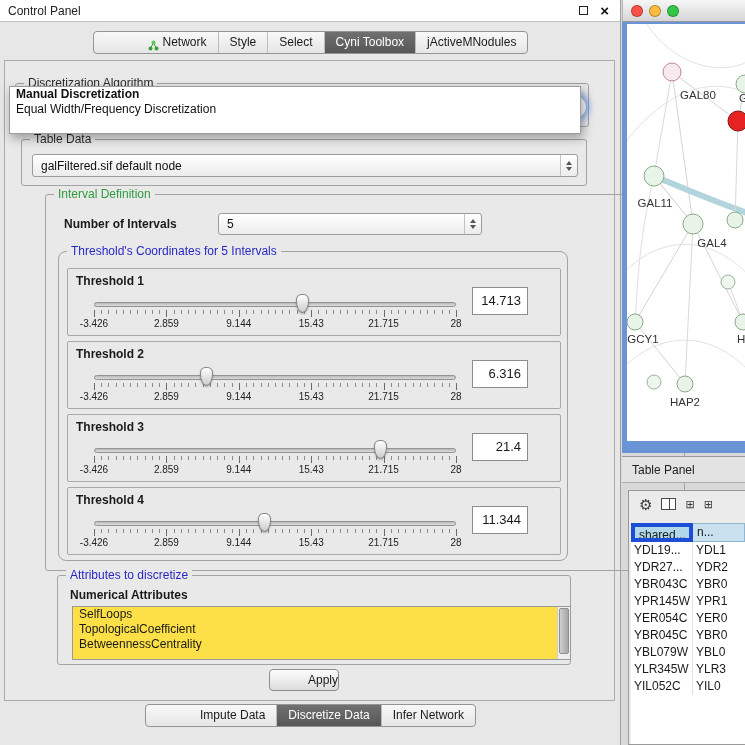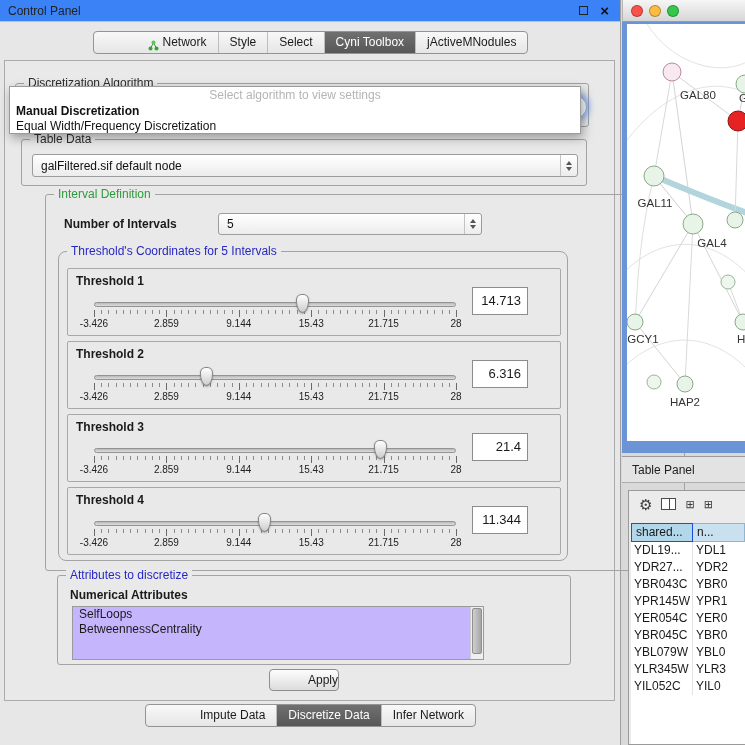--- a/index.html
+++ b/index.html
@@ -1,21 +1,21 @@
 <!DOCTYPE html>
 <html><head>
 <meta charset="utf-8">
 <style>
   *{margin:0;padding:0;box-sizing:border-box;}
   html,body{width:745px;height:745px;overflow:hidden;background:#d9d9d9;
     font-family:"Liberation Sans",sans-serif;font-size:12px;color:#1a1a1a;}
 
   
   #cp{position:absolute;left:0;top:0;width:621px;height:745px;background:#e7e7e7;border-right:1px solid #9f9f9f;}
-  #cp-title{position:absolute;left:0;top:0;right:0;height:22px;background:#3b82f6;border-bottom:1px solid #c2c2c2;}
+  #cp-title{position:absolute;left:0;top:0;right:0;height:22px;background:#ffffff;border-bottom:1px solid #c2c2c2;}
   #cp-title .t{position:absolute;left:8px;top:4px;color:#222;}
   #win-restore{position:absolute;right:32px;top:6px;width:9px;height:9px;border:1.5px solid #222;}
   #win-close{position:absolute;right:11px;top:2px;font-size:15px;font-weight:bold;color:#111;}
 
   .tabrow{position:absolute;left:0;width:621px;display:flex;justify-content:center;}
   #tabrow-top{top:31px;}
   #tabrow-bottom{top:704px;}
   .seg{display:flex;border:1px solid #949494;border-radius:4px;background:linear-gradient(#f8f8f8,#e6e6e6);overflow:hidden;height:23px;padding-left:43px;}
   .seg .tab{padding:0 11px;line-height:21px;color:#1a1a1a;border-left:1px solid #bdbdbd;display:flex;align-items:center;gap:4px;white-space:nowrap;}
   .seg .tab:first-child{border-left:none;}
@@ -65,21 +65,21 @@
   .t-major{position:absolute;left:0;top:17px;width:363px;height:7px;
     background:repeating-linear-gradient(to right,#6a6a6a 0,#6a6a6a 1px,transparent 1px,transparent 72.4px);}
   .t-handle{position:absolute;top:1px;width:13px;height:19px;background:linear-gradient(#fefefe,#cdcdcd);
     border:1px solid #868686;border-radius:6px 6px 7px 7px/6px 6px 13px 13px;box-shadow:0 1px 2px rgba(0,0,0,.25);}
   .t-scale{position:absolute;top:25px;font-size:10px;color:#222;transform:translateX(-50%);white-space:nowrap;}
   .t-value{position:absolute;left:404px;top:18px;width:56px;height:28px;background:#fff;border:1px solid #8c8c8c;
     line-height:26px;text-align:right;padding-right:6px;font-size:13px;}
 
   #grp-attr{left:52px;top:514px;width:514px;height:90px;}
   #attr-sub{position:absolute;left:12px;top:12px;font-weight:bold;}
-  #attr-list{position:absolute;left:14px;top:30px;width:412px;height:54px;background:#c4b5fd;border:1px solid #9a9a9a;overflow:hidden;}
+  #attr-list{position:absolute;left:14px;top:30px;width:499px;height:54px;background:#fde047;border:1px solid #9a9a9a;overflow:hidden;}
   .attr-item{height:15px;line-height:15px;padding-left:6px;}
   #attr-sb{position:absolute;right:0;top:0;bottom:0;width:13px;background:#efefef;border-left:1px solid #cfcfcf;}
   #attr-sb .thumb{position:absolute;left:1px;top:1px;width:10px;height:46px;background:linear-gradient(90deg,#cfcfcf,#a6a6a6);
     border:1px solid #8f8f8f;border-radius:2px;}
 
   #apply{position:absolute;left:264px;top:608px;width:70px;height:22px;border:1px solid #8d8d8d;border-radius:4px;
     background:linear-gradient(#fdfdfd,#dcdcdc);text-align:right;line-height:20px;}
 
   
   #netwin{position:absolute;left:622px;top:0;width:123px;height:453px;}
@@ -97,21 +97,21 @@
   #tp-header span{position:absolute;left:10px;top:6px;color:#222;}
 
   #twin{position:absolute;left:628px;top:490px;width:117px;height:255px;background:#ebebeb;
     border:1px solid #9a9a9a;border-right:none;}
   #t-toolbar{position:absolute;left:0;top:0;right:0;height:26px;display:flex;align-items:center;gap:9px;padding-left:10px;}
   #gear{font-size:15px;color:#3c3c3c;line-height:1;}
   #col-icon{width:15px;height:12px;border:1px solid #4a4a4a;position:relative;background:#fff;flex:none;}
   #col-icon:before{content:"";position:absolute;left:7px;top:0;bottom:0;width:1px;background:#4a4a4a;}
   .chk{font-size:11px;color:#3c3c3c;line-height:1;}
   #thead{position:absolute;left:2px;top:32px;right:0;height:19px;display:flex;}
-  #th1{width:62px;background:#b2d6ea;border:1px solid #1d4ed8;line-height:17px;padding-left:4px;overflow:hidden;white-space:nowrap;}
+  #th1{width:62px;background:#b2d6ea;border:4px solid #1d4ed8;line-height:17px;padding-left:4px;overflow:hidden;white-space:nowrap;}
   #th2{flex:1;background:#c9e0ef;border:1px solid #8fb6cd;border-left:none;line-height:17px;padding-left:4px;overflow:hidden;white-space:nowrap;}
   #tbody{position:absolute;left:2px;top:51px;right:0;bottom:0;background:#fff;}
   .trow{display:flex;height:17px;line-height:17px;background:#fff;}
   .td1{width:62px;padding-left:3px;border-right:1px solid #e3e3e3;overflow:hidden;white-space:nowrap;}
   .td2{flex:1;padding-left:3px;overflow:hidden;white-space:nowrap;}
 </style>
 </head>
 <body>
 
 <div id="cp">
@@ -148,21 +148,20 @@
   </div>
 
   <div id="main">
 
     <div id="grp-alg" class="group">
       <span class="glabel">Discretization Algorithm</span>
     </div>
     <div id="alg-combo"></div>
 
     <div id="dropdown">
-      <div id="dd-ph">Select algorithm to view settings</div>
       <div>
           <div class="dd-item b">Manual Discretization</div>
           <div class="dd-item">Equal Width/Frequency Discretization</div>
         </div>
     </div>
 
     <div id="grp-table" class="group">
       <span class="glabel">Table Data</span>
       <div id="table-combo" class="combo">
         <span class="cv">galFiltered.sif default node</span>
@@ -255,20 +254,21 @@
           </div>
       </div>
     </div>
 
     <div id="grp-attr" class="group">
       <span class="glabel blue">Attributes to discretize</span>
       <span id="attr-sub">Numerical Attributes</span>
       <div id="attr-list">
         <div>
             <div class="attr-item">SelfLoops</div>
+            <div class="attr-item">TopologicalCoefficient</div>
             <div class="attr-item">BetweennessCentrality</div>
           </div>
         <div id="attr-sb">
           <div class="thumb"></div>
         </div>
       </div>
     </div>
 
     <div id="apply">Apply</div>
   </div>

